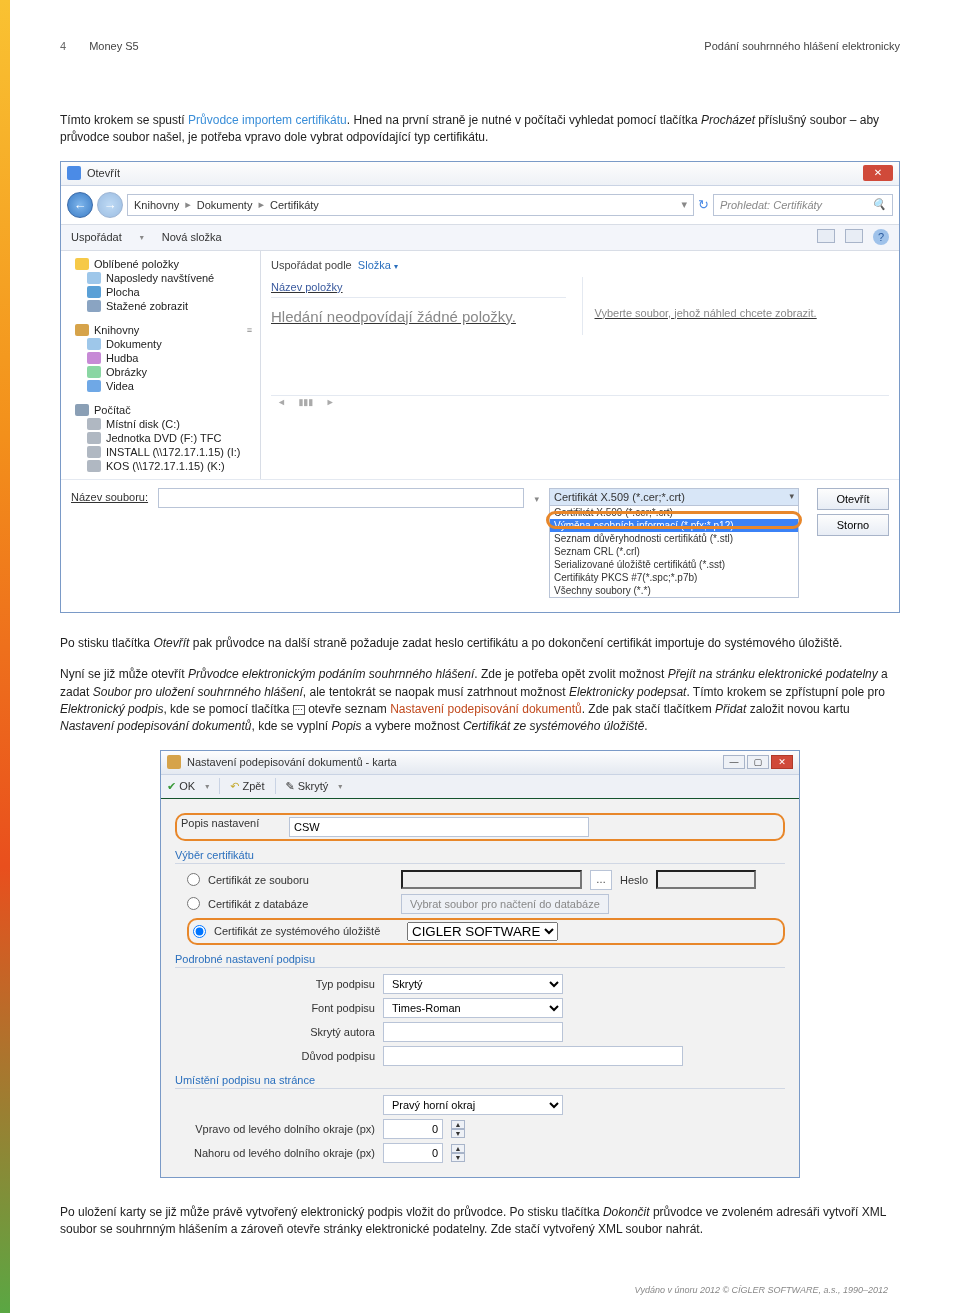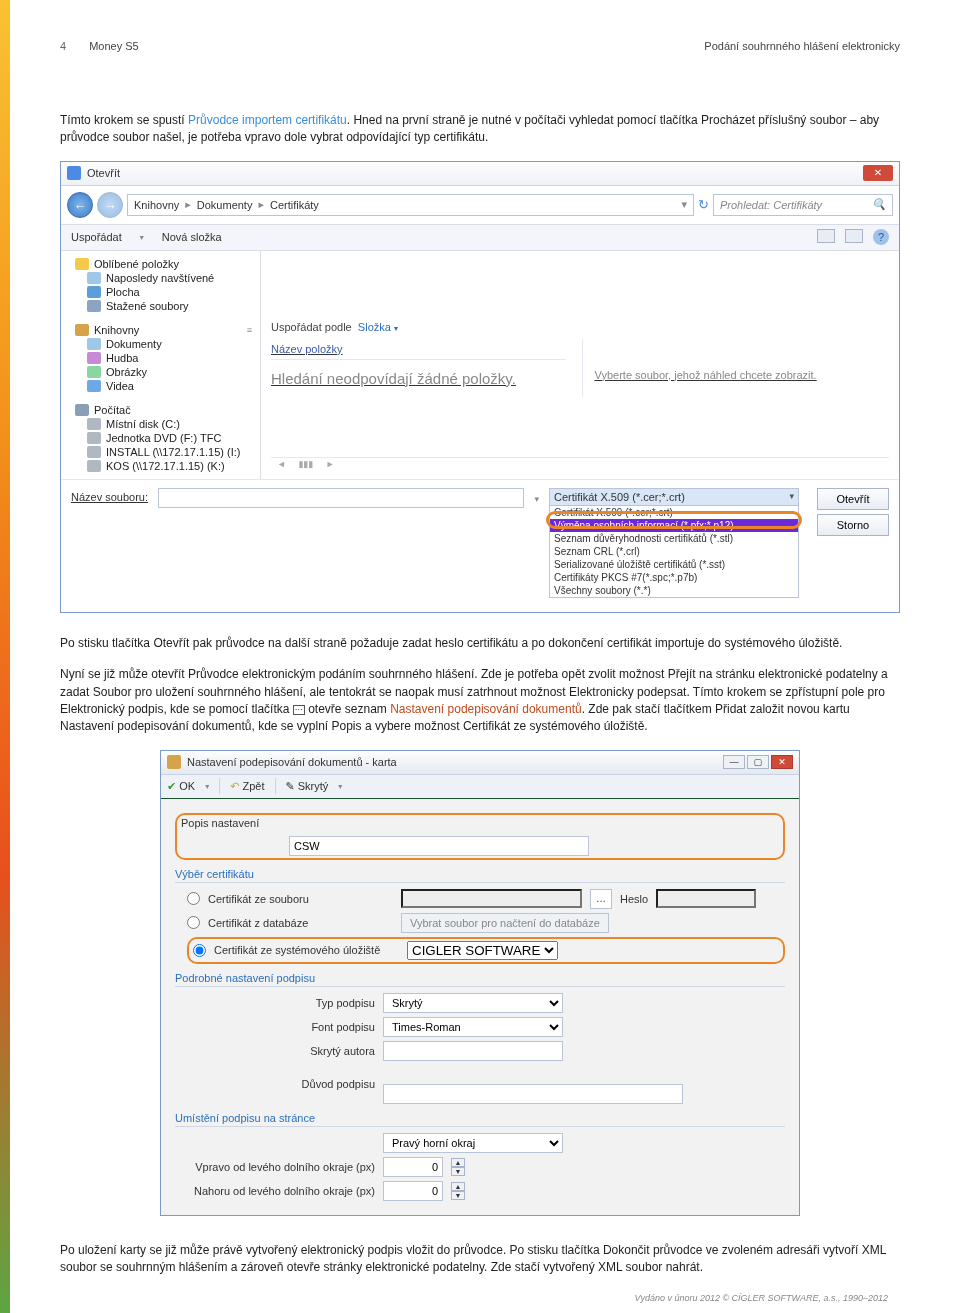--- a/index.html
+++ b/index.html
@@ -2,88 +2,88 @@
 <html><head>
 <meta charset="utf-8">
 <style>
   * { box-sizing: border-box; margin: 0; padding: 0; }
   body { font-family: Arial, sans-serif; background: #fff; color: #333; width: 960px; }
   .page { padding: 40px 60px 30px 60px; position: relative; min-height: 1313px; }
   .side-stripe { position: absolute; top: 0; left: 0; width: 10px; height: 100%; background: linear-gradient(180deg, #f9c232 0%, #f3901b 33%, #e94f1d 66%, #5aa743 100%); }
   .header-row { display: flex; justify-content: space-between; font-size: 11px; color: #444; margin-bottom: 60px; }
   .header-row .pg { color: #666; margin-right: 20px; }
   .body-text { font-size: 12px; line-height: 1.45; color: #222; margin-bottom: 14px; }
-  .body-text .ital { }
+  .body-text .ital { font-style: italic; }
   .body-text .link { color: #3a8ed8; }
   .body-text .hl { color: #c14a1e; }
   .inline-icon { display: inline-block; width: 12px; height: 10px; border: 1px solid #555; vertical-align: middle; font-size: 8px; line-height: 8px; text-align: center; }
 
   
   .dlg { border: 1px solid #7a9ac7; background: #fff; font-size: 11px; margin-bottom: 22px; }
   .dlg .titlebar { display: flex; align-items: center; background: linear-gradient(#fdfdfd,#eef1f6); border-bottom: 1px solid #c9d3e4; height: 24px; padding: 0 6px; }
   .dlg .titlebar .ticon { width: 14px; height: 14px; background: #4b8be6; border-radius: 2px; margin-right: 6px; }
   .dlg .titlebar .close { margin-left: auto; width: 30px; height: 16px; background: #d04a3a; border-radius: 2px; color: #fff; text-align: center; font-size: 10px; line-height: 16px; }
   .dlg .navrow { display: flex; align-items: center; padding: 6px; border-bottom: 1px solid #d8dde6; gap: 4px; }
   .dlg .navbtn { width: 26px; height: 26px; border-radius: 13px; background: radial-gradient(#7fb6ec,#3a7bc5); border: 1px solid #3a6aa8; display: flex; align-items: center; justify-content: center; color: #fff; font-size: 13px; }
   .dlg .crumb { flex: 1; border: 1px solid #b9c4d7; height: 22px; display: flex; align-items: center; padding: 0 6px; gap: 6px; }
   .dlg .crumb .sep { color: #888; }
   .dlg .searchbox { width: 180px; border: 1px solid #b9c4d7; height: 22px; display: flex; align-items: center; padding: 0 6px; color: #888; font-style: italic; justify-content: space-between; }
   .dlg .toolbar { display: flex; align-items: center; background: #f3f5fa; border-bottom: 1px solid #d8dde6; height: 26px; padding: 0 10px; gap: 18px; font-size: 11px; }
   .dlg .toolbar .r { margin-left: auto; display: flex; gap: 10px; }
   .dlg .toolbar .tb-ic { width: 18px; height: 14px; border: 1px solid #a8b4c9; background: #e8edf5; }
   .dlg .toolbar .tb-help { width: 16px; height: 16px; border-radius: 8px; background: #9fc2ea; color: #2a5a9e; text-align: center; font-size: 11px; line-height: 16px; }
-  .dlg .main { display: flex; align-items: flex-end; }
+  .dlg .main { display: flex; }
   .dlg .tree { width: 200px; border-right: 1px solid #d8dde6; padding: 6px 8px; font-size: 11px; }
   .dlg .tree .item { display: flex; align-items: center; gap: 5px; padding: 1px 0 1px 6px; color: #222; }
   .dlg .tree .item.sub { padding-left: 18px; }
   .dlg .tree .ico { width: 14px; height: 12px; border-radius: 2px; }
   .ic-star { background: #f6c948; }
   .ic-doc { background: #9ec7ea; }
   .ic-desk { background: #5aa0d6; }
   .ic-dl { background: #8aa4c2; }
   .ic-lib { background: #d6a34a; }
   .ic-mus { background: #c78ad6; }
   .ic-img { background: #8ad6a3; }
   .ic-vid { background: #6fa8e6; }
   .ic-comp { background: #8a9fb5; }
   .ic-drv { background: #b0b8c2; }
-  .dlg .content { flex: 1; padding: 8px 10px; margin-top: 31px; }
+  .dlg .content { flex: 1; padding: 8px 10px; }
   .dlg .content .hdr { font-size: 11px; color: #444; margin-bottom: 6px; }
   .dlg .content .hdr .lnk { color: #2a6fbd; }
   .dlg .content .colh { font-size: 11px; color: #3a5a9e; padding: 4px 0; border-bottom: 1px solid #e4e9f1; }
   .dlg .content .empty { color: #888; font-size: 15px; padding: 10px 0; }
   .dlg .content .split { display: flex; gap: 16px; text-decoration: underline; }
   .dlg .content .preview { flex: 1; color: #888; font-size: 11px; padding-top: 30px; border-left: 1px solid #e4e9f1; padding-left: 12px; }
   .dlg .bottom { display: flex; align-items: flex-start; padding: 8px 10px 14px; gap: 10px; font-size: 11px; border-top: 1px solid #e4e9f1; }
   .dlg .bottom .lbl { padding-top: 3px; }
   .dlg .bottom input[type=text] { flex: 1; height: 20px; border: 1px solid #b9c4d7; padding: 0 4px; }
   .dlg .type-sel { width: 250px; border: 1px solid #b9c4d7; position: relative; }
   .dlg .type-sel .sel-top { background: #d8e6f7; padding: 2px 18px 2px 4px; border-bottom: 1px solid #b9c4d7; position: relative; }
   .dlg .type-sel .sel-top::after { content: "▾"; position: absolute; right: 4px; top: 2px; color: #555; font-size: 9px; }
   .dlg .type-sel .opt { padding: 1px 4px; font-size: 10px; }
-  .dlg .type-sel .opt.hi { background: #6d28d9; color: #fff; }
+  .dlg .type-sel .opt.hi { background: #3b82f6; color: #fff; }
   .dlg .type-sel .ring { position: absolute; top: 22px; left: -4px; right: -4px; height: 18px; border: 3px solid #e8872a; border-radius: 10px; pointer-events: none; }
   .dlg .bottom .btns { display: flex; flex-direction: column; gap: 4px; margin-left: 8px; }
   .dlg .bottom .btn { width: 72px; height: 22px; border: 1px solid #a8b4c9; background: linear-gradient(#fdfdfd,#e8edf5); font-size: 11px; }
 
   
   .dlg2 { width: 640px; margin: 0 auto 26px auto; border: 1px solid #7a9ac7; background: #f2f2f2; font-size: 11px; }
   .dlg2 .tbar { display: flex; align-items: center; background: linear-gradient(#fdfdfd,#e4e9f1); height: 24px; padding: 0 6px; border-bottom: 1px solid #c9d3e4; }
   .dlg2 .tbar .ticon { width: 14px; height: 14px; background: #d6a34a; border-radius: 2px; margin-right: 6px; }
   .dlg2 .tbar .wb { margin-left: auto; display: flex; gap: 2px; }
   .dlg2 .tbar .wbtn { width: 22px; height: 14px; border: 1px solid #a8b4c9; background: #eef1f6; font-size: 9px; text-align: center; line-height: 12px; }
   .dlg2 .tbar .wbtn.close { background: #d04a3a; color: #fff; border-color: #b03a2a; }
   .dlg2 .tool2 { display: flex; align-items: center; height: 24px; padding: 0 6px; background: #eef1f6; border-bottom: 1px solid #14532d; gap: 10px; font-size: 11px; }
   .dlg2 .tool2 .sep { width: 1px; height: 16px; background: #c9d3e4; }
   .dlg2 .body2 { padding: 10px 14px; }
   .dlg2 .section { color: #2a6fbd; font-size: 11px; margin: 8px 0 6px 0; border-bottom: 1px solid #d0d7e4; padding-bottom: 2px; }
   .dlg2 .row { display: flex; align-items: center; gap: 8px; margin: 4px 0; font-size: 11px; }
   .dlg2 .row .rlbl { width: 200px; text-align: right; color: #333; }
   .dlg2 .row input[type=text], .dlg2 .row select { height: 20px; border: 1px solid #b9c4d7; background: #fff; padding: 0 4px; font-size: 11px; }
-  .dlg2 .row .wide { width: 300px; margin-top: 19px; }
+  .dlg2 .row .wide { width: 300px; }
   .dlg2 .row .mid { width: 180px; }
   .dlg2 .row .sm { width: 60px; text-align: right; }
   .dlg2 .ring2 { border: 2px solid #e8872a; border-radius: 10px; padding: 2px 4px; }
   .dlg2 .radios { padding-left: 12px; }
   .dlg2 .radios .rrow { display: flex; align-items: center; gap: 8px; margin: 4px 0; }
   .dlg2 .radios .rrow .rl { width: 185px; }
   .dlg2 .ellips { width: 22px; height: 20px; border: 1px solid #b9c4d7; background: #fff; font-size: 10px; text-align: center; line-height: 18px; }
   .dlg2 .spin { display: inline-flex; flex-direction: column; }
   .dlg2 .spin .s { width: 14px; height: 9px; border: 1px solid #a8b4c9; background: #eef1f6; font-size: 7px; text-align: center; line-height: 7px; }
 
@@ -149,21 +149,21 @@
         <div class="item sub">
             <div class="ico ic-doc"></div>
             <span>Naposledy navštívené</span>
           </div>
         <div class="item sub">
             <div class="ico ic-desk"></div>
             <span>Plocha</span>
           </div>
         <div class="item sub">
             <div class="ico ic-dl"></div>
-            <span>Stažené soubory</span>
+            <span>Stažené zobrazit</span>
           </div>
         <div style="height:10px"></div>
         <div class="item">
             <div class="ico ic-lib"></div>
             <span>Knihovny</span>
             <span style="margin-left:auto;color:#888;font-size:9px">≡</span>
           </div>
         <div class="item sub">
             <div class="ico ic-doc"></div>
             <span>Dokumenty</span>

